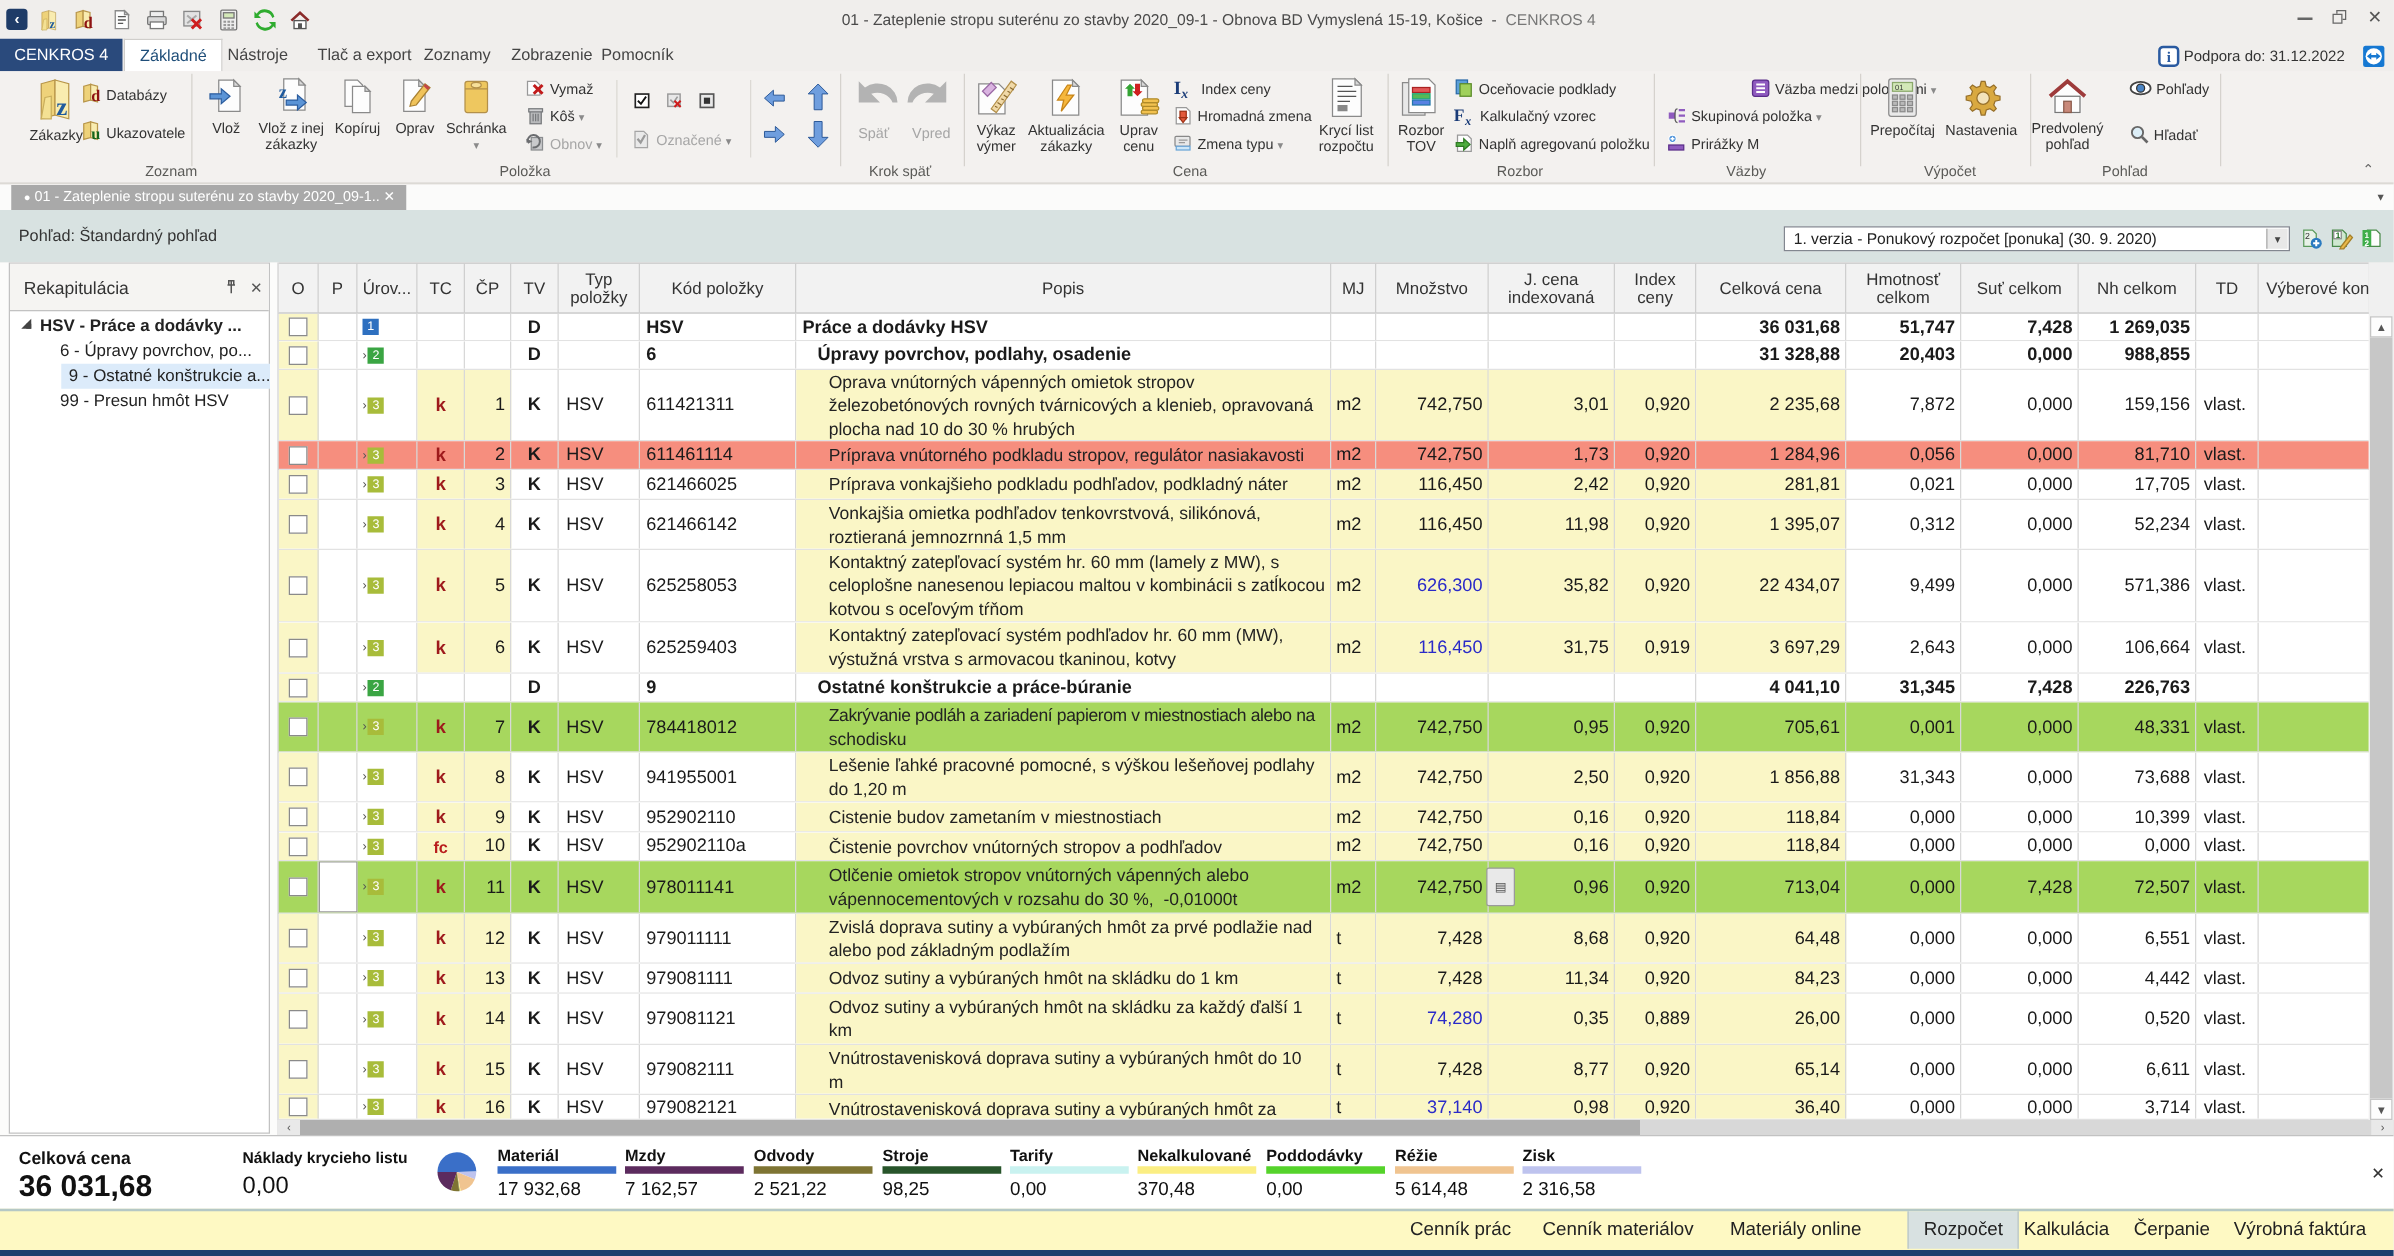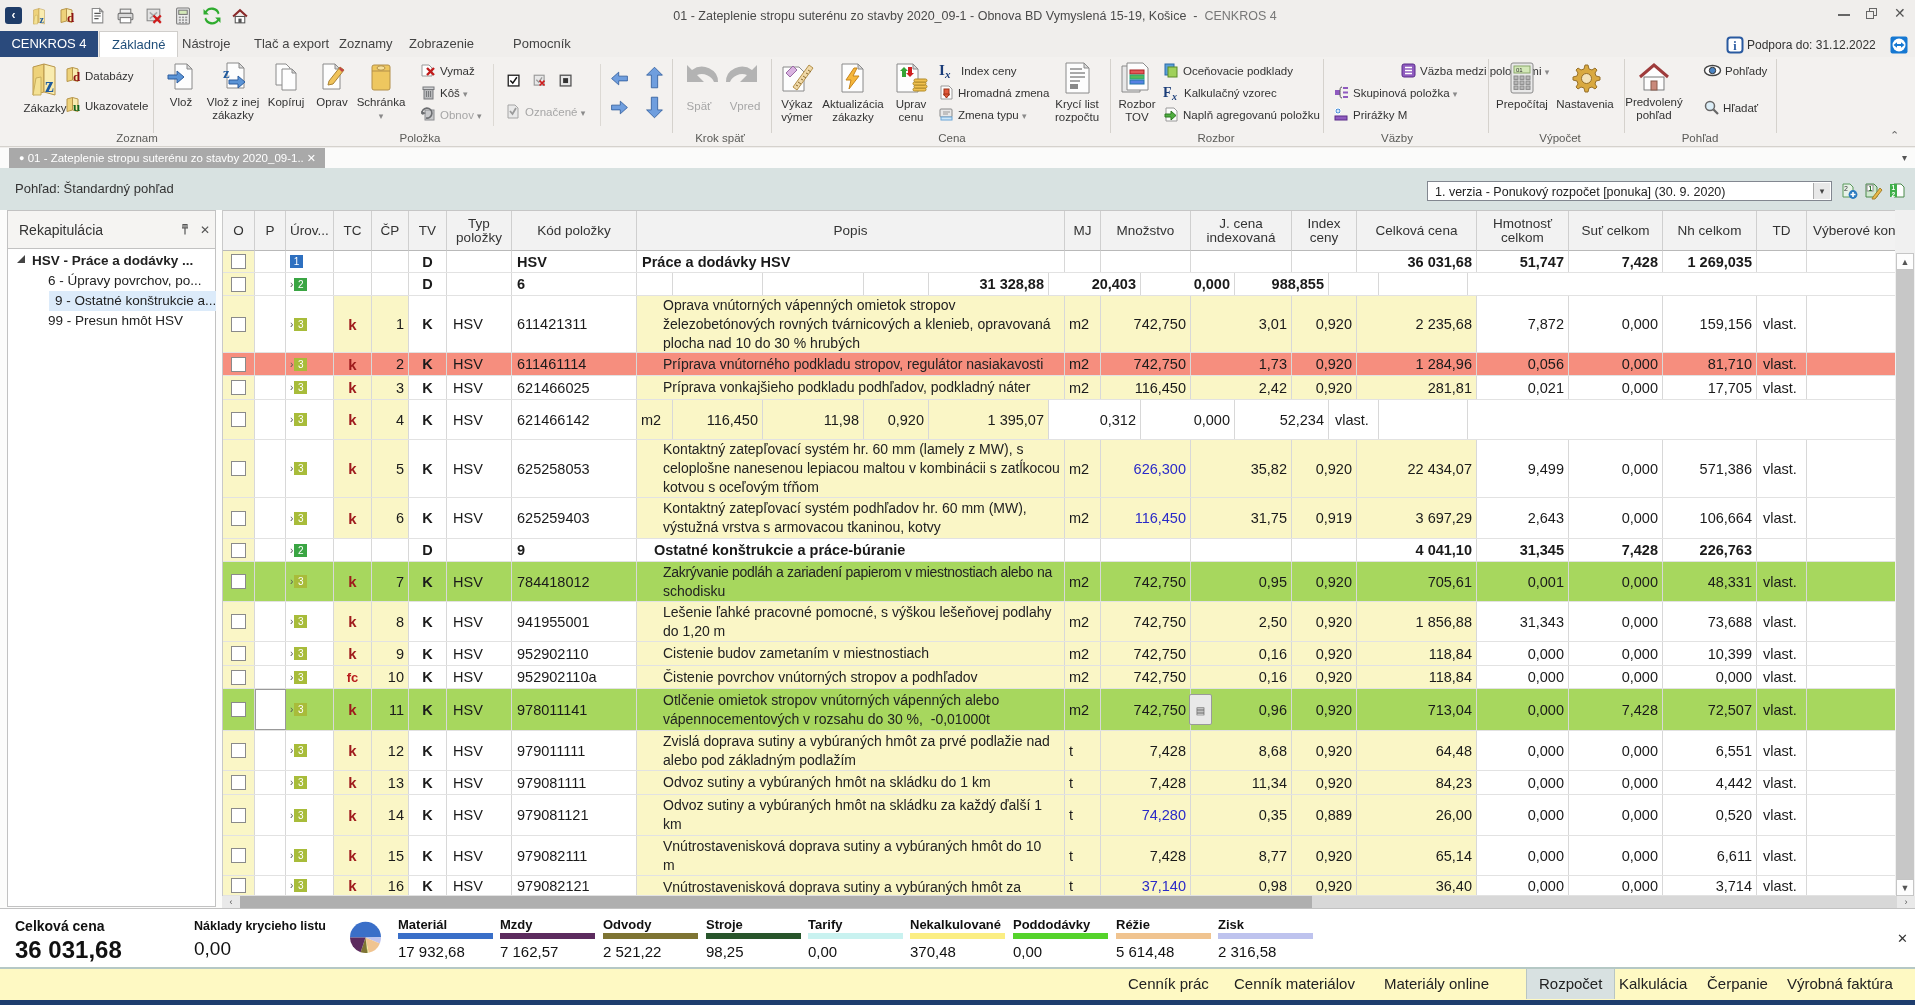--- a/index.html
+++ b/index.html
@@ -132,21 +132,21 @@
  <div class="abs" style="left:1894px;top:5px;color:#555;font-size:14px">✕</div>
 </div>
 
 <div id="tabrow">
  <div id="cenkbtn">CENKROS 4</div>
  <div class="rtab sel" style="left:99px">Základné</div>
  <div class="rtab" style="left:170px">Nástroje</div>
  <div class="rtab" style="left:242px">Tlač a export</div>
  <div class="rtab" style="left:327px">Zoznamy</div>
  <div class="rtab" style="left:397px">Zobrazenie</div>
- <div class="rtab" style="left:501px">Pomocník</div>
+ <div class="rtab" style="left:469px">Pomocník</div>
  <div class="abs" style="left:1726px;top:5px"><svg width="18" height="18" viewBox="0 0 18 18">
           <rect x="1.5" y="1.5" width="15" height="15" rx="3" fill="#fff" stroke="#2a5aa0" stroke-width="2"></rect>
           <text x="9" y="13.5" font-size="12" font-weight="bold" fill="#2a5aa0" text-anchor="middle" font-family="Liberation Serif">i</text>
         </svg></div>
  <div class="abs" style="left:1747px;top:7px;font-size:12px;color:#333">Podpora do: 31.12.2022</div>
  <div class="abs" style="left:1890px;top:5px"><svg width="18" height="18" viewBox="0 0 18 18">
           <rect x="0.5" y="0.5" width="17" height="17" rx="2" fill="#1678d2"></rect>
           <circle cx="9" cy="9" r="6.5" fill="#fff"></circle>
           <path d="M3.5 9 L7 6.2 L7 11.8 Z M14.5 9 L11 6.2 L11 11.8 Z" fill="#1678d2"></path>
           <rect x="6.5" y="8" width="5" height="2" fill="#1678d2"></rect>
@@ -482,20 +482,23 @@
         <div class="c p " style="width:31px;"></div>
         <div class="c urov " style="width:48px;padding-left:4px">
           <span class="gt">›</span>
           <span class="bdg" style="background:#3aa543">2</span>
         </div>
         <div class="c tc " style="width:38px;"></div>
         <div class="c cp " style="width:37px;"></div>
         <div class="c tv bold ctr" style="width:38px;">D</div>
         <div class="c typ " style="width:65px;"></div>
         <div class="c kod bold" style="width:125px;padding-left:5px">6</div>
+        <div class="c popis bold" style="width:428px;">
+          <span style="padding-left:17px">Úpravy povrchov, podlahy, osadenie</span>
+        </div>
         <div class="c mj " style="width:36px;"></div>
         <div class="c mnoz " style="width:90px;"></div>
         <div class="c jcena " style="width:101px;"></div>
         <div class="c index " style="width:65px;"></div>
         <div class="c celk bold num" style="width:120px;">31 328,88</div>
         <div class="c hmot bold num" style="width:92px;">20,403</div>
         <div class="c sut bold num" style="width:94px;">0,000</div>
         <div class="c nh bold num" style="width:94px;">988,855</div>
         <div class="c td " style="width:50px;"></div>
         <div class="c vyb " style="width:89px;"></div>
@@ -599,20 +602,23 @@
           <span class="gt">›</span>
           <span class="bdg" style="background:#a8bc3a">3</span>
         </div>
         <div class="c tc ctr ly" style="width:38px;">
           <span class="kk">k</span>
         </div>
         <div class="c cp num ly" style="width:37px;">4</div>
         <div class="c tv bold ctr" style="width:38px;">K</div>
         <div class="c typ " style="width:65px;padding-left:6px">HSV</div>
         <div class="c kod " style="width:125px;padding-left:5px">621466142</div>
+        <div class="c popis  ly" style="width:428px;">
+          <div class="pw">Vonkajšia omietka podhľadov tenkovrstvová, silikónová,<br>roztieraná jemnozrnná 1,5 mm</div>
+        </div>
         <div class="c mj  ly" style="width:36px;padding-left:4px">m2</div>
         <div class="c mnoz num ly" style="width:90px;">116,450</div>
         <div class="c jcena num ly" style="width:101px;">11,98</div>
         <div class="c index num ly" style="width:65px;">0,920</div>
         <div class="c celk num ly" style="width:120px;">1 395,07</div>
         <div class="c hmot num" style="width:92px;">0,312</div>
         <div class="c sut num" style="width:94px;">0,000</div>
         <div class="c nh num" style="width:94px;">52,234</div>
         <div class="c td " style="width:50px;padding-left:6px">vlast.</div>
         <div class="c vyb " style="width:89px;"></div>

